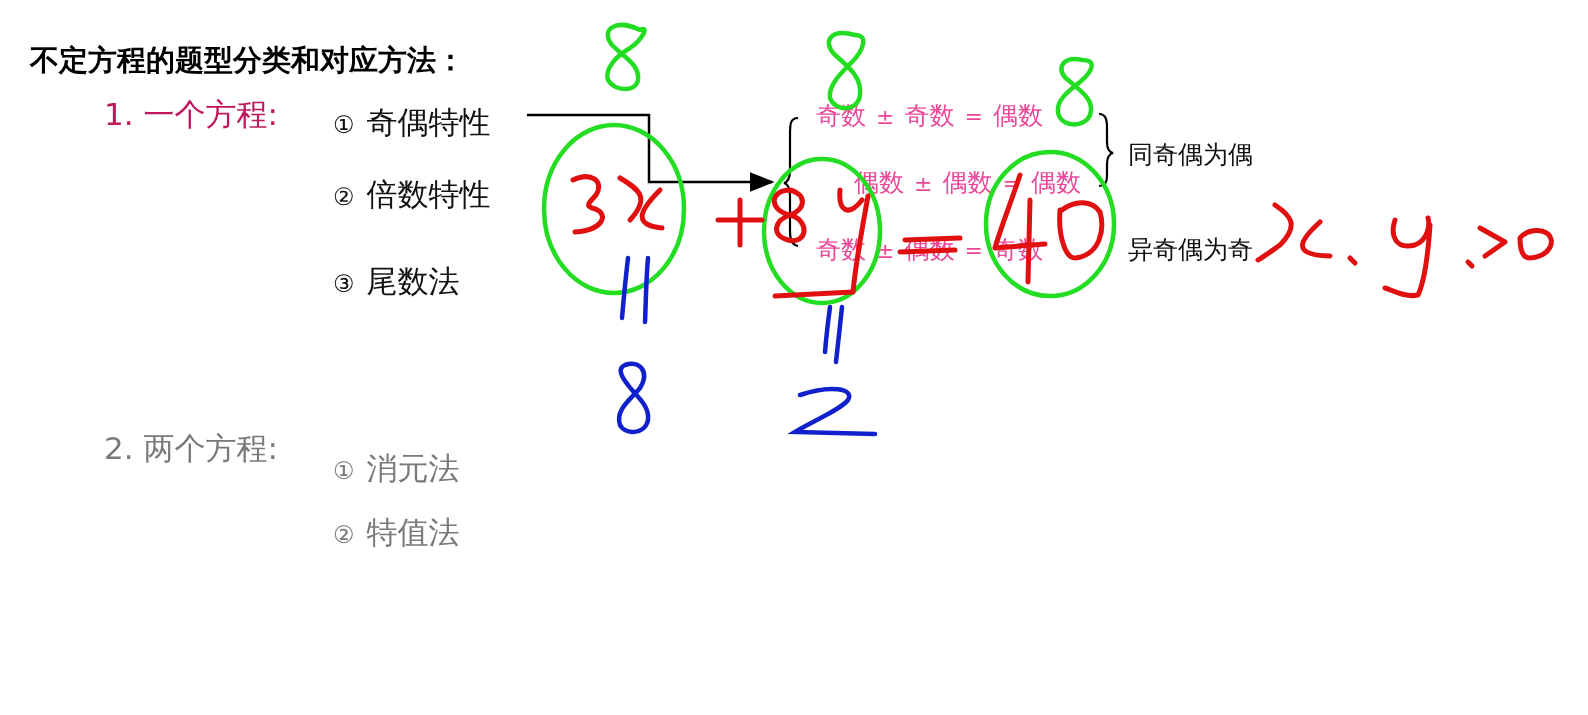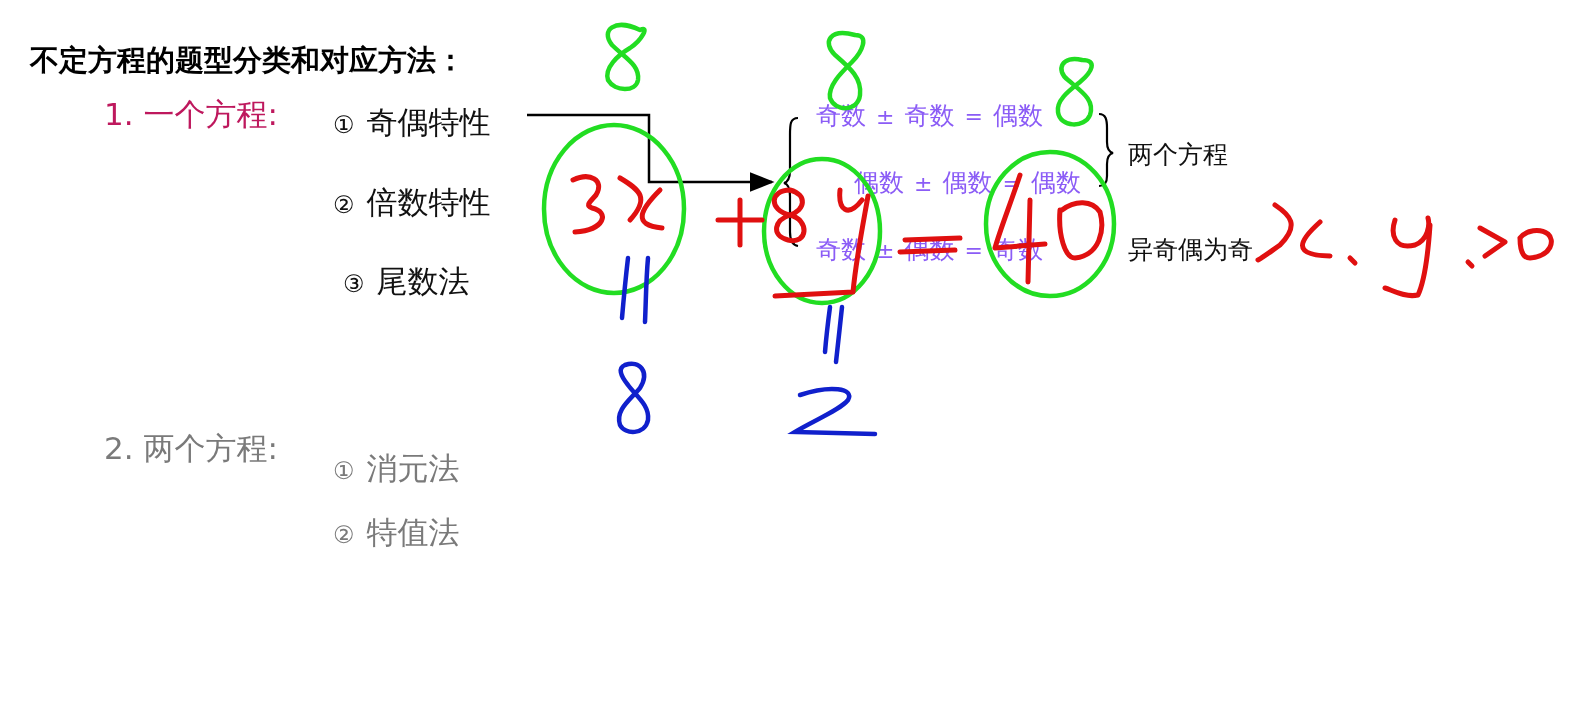--- a/index.html
+++ b/index.html
@@ -4,38 +4,38 @@
 <style>
   html, body { margin: 0; padding: 0; background: #ffffff; }
   body { width: 1588px; height: 715px; position: relative; overflow: hidden;
          font-family: "DejaVu Sans", "Liberation Sans", sans-serif; color: #111; }
   .abs { position: absolute; white-space: nowrap; }
   .title { left: 30px; top: 10px; font-size: 29px; font-weight: bold; color: #000; letter-spacing: 0px; margin-top: 31px; }
   .sec-label { font-size: 31px; color: #be185d; }
   .item { font-size: 31px; color: #111; }
   .item .num { font-size: 24px; margin-right: 12px; }
   .gray { color: #7a7a7a; }
-  .rule { font-size: 25px; color: #8b5cf6; }
+  .rule { font-size: 25px; color: #ec4899; }
   .rule .op { margin: 0 10px; font-size: 22px; }
   .concl { font-size: 25px; color: #111; }
   svg.overlay { position: absolute; left: 0; top: 0; width: 1588px; height: 715px; pointer-events: none; }
 </style>
 </head>
 <body>
 
 <div class="abs title">不定方程的题型分类和对应方法：</div>
 
 <div class="abs sec-label" style="left:104px; top:94px;">1. 一个方程:</div>
 <div class="abs item" style="left:333px; top:94px;margin-top:8px;">
   <span class="num">①</span><span>奇偶特性</span>
 </div>
-<div class="abs item" style="left:333px; top:182px;">
+<div class="abs item" style="left:333px; top:174px;font-family:Liberation Mono, monospace;">
   <span class="num">②</span><span>倍数特性</span>
 </div>
-<div class="abs item" style="left:333px; top:261px;margin-left:10px;">
+<div class="abs item" style="left:333px; top:261px;">
   <span class="num">③</span><span>尾数法</span>
 </div>
 
 <div class="abs sec-label gray" style="left:104px; top:428px;">2. 两个方程:</div>
 <div class="abs item gray" style="left:333px; top:428px;margin-top:20px;">
   <span class="num">①</span><span>消元法</span>
 </div>
 <div class="abs item gray" style="left:333px; top:512px;text-align:right;">
   <span class="num">②</span><span>特值法</span>
 </div>
@@ -43,21 +43,21 @@
 <div class="abs rule" style="left:816px; top:99px;">
   <span>奇数</span><span class="op">±</span><span>奇数</span><span class="op">=</span><span>偶数</span>
 </div>
 <div class="abs rule" style="left:854px; top:166px;">
   <span>偶数</span><span class="op">±</span><span>偶数</span><span class="op">=</span><span>偶数</span>
 </div>
 <div class="abs rule" style="left:816px; top:233px;">
   <span>奇数</span><span class="op">±</span><span>偶数</span><span class="op">=</span><span>奇数</span>
 </div>
 
-<div class="abs concl" style="left:1128px; top:138px;">两个方程</div>
+<div class="abs concl" style="left:1128px; top:138px;">同奇偶为偶</div>
 <div class="abs concl" style="left:1128px; top:233px;">异奇偶为奇</div>
 
 <svg class="overlay" viewBox="0 0 1588 715">
   <defs>
     <marker id="ah" markerWidth="10" markerHeight="8" refX="9" refY="4" orient="auto">
       <path d="M0,0 L10,4 L0,8 z" fill="#000"></path>
     </marker>
   </defs>
 
   <path d="M527,115 L649,115 L649,182 L772,182" fill="none" stroke="#000" stroke-width="2.5" marker-end="url(#ah)"></path>

